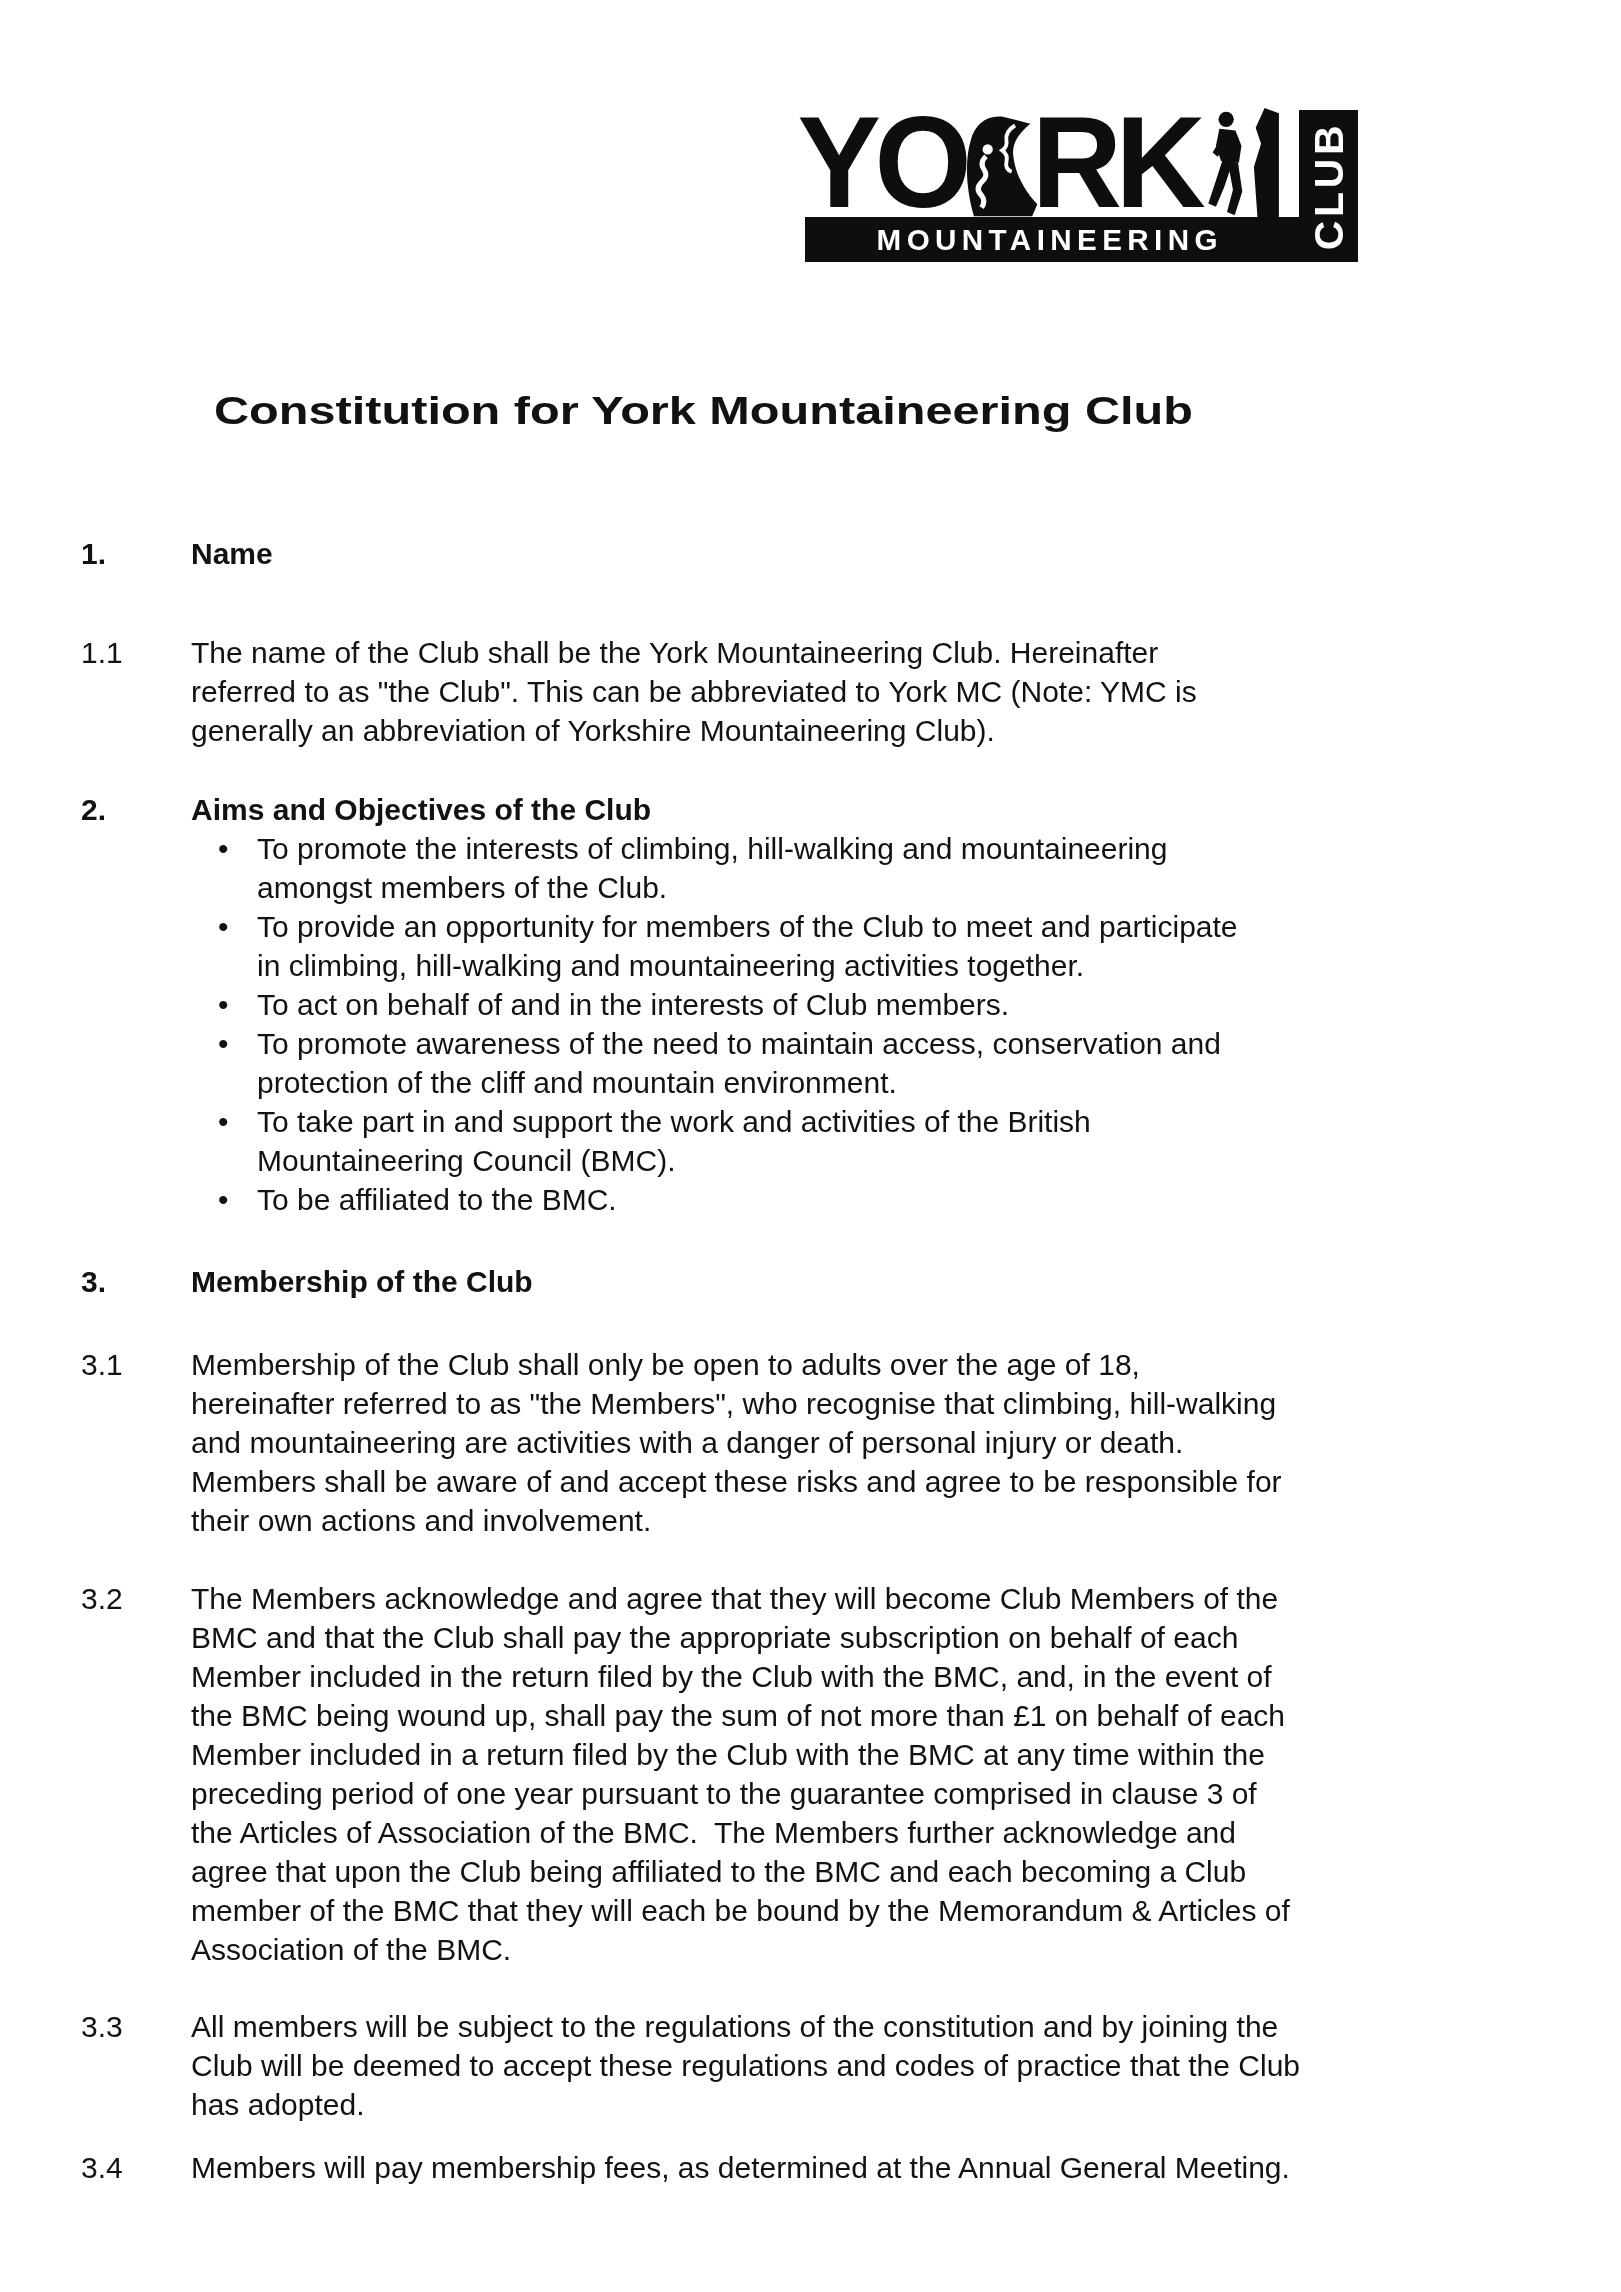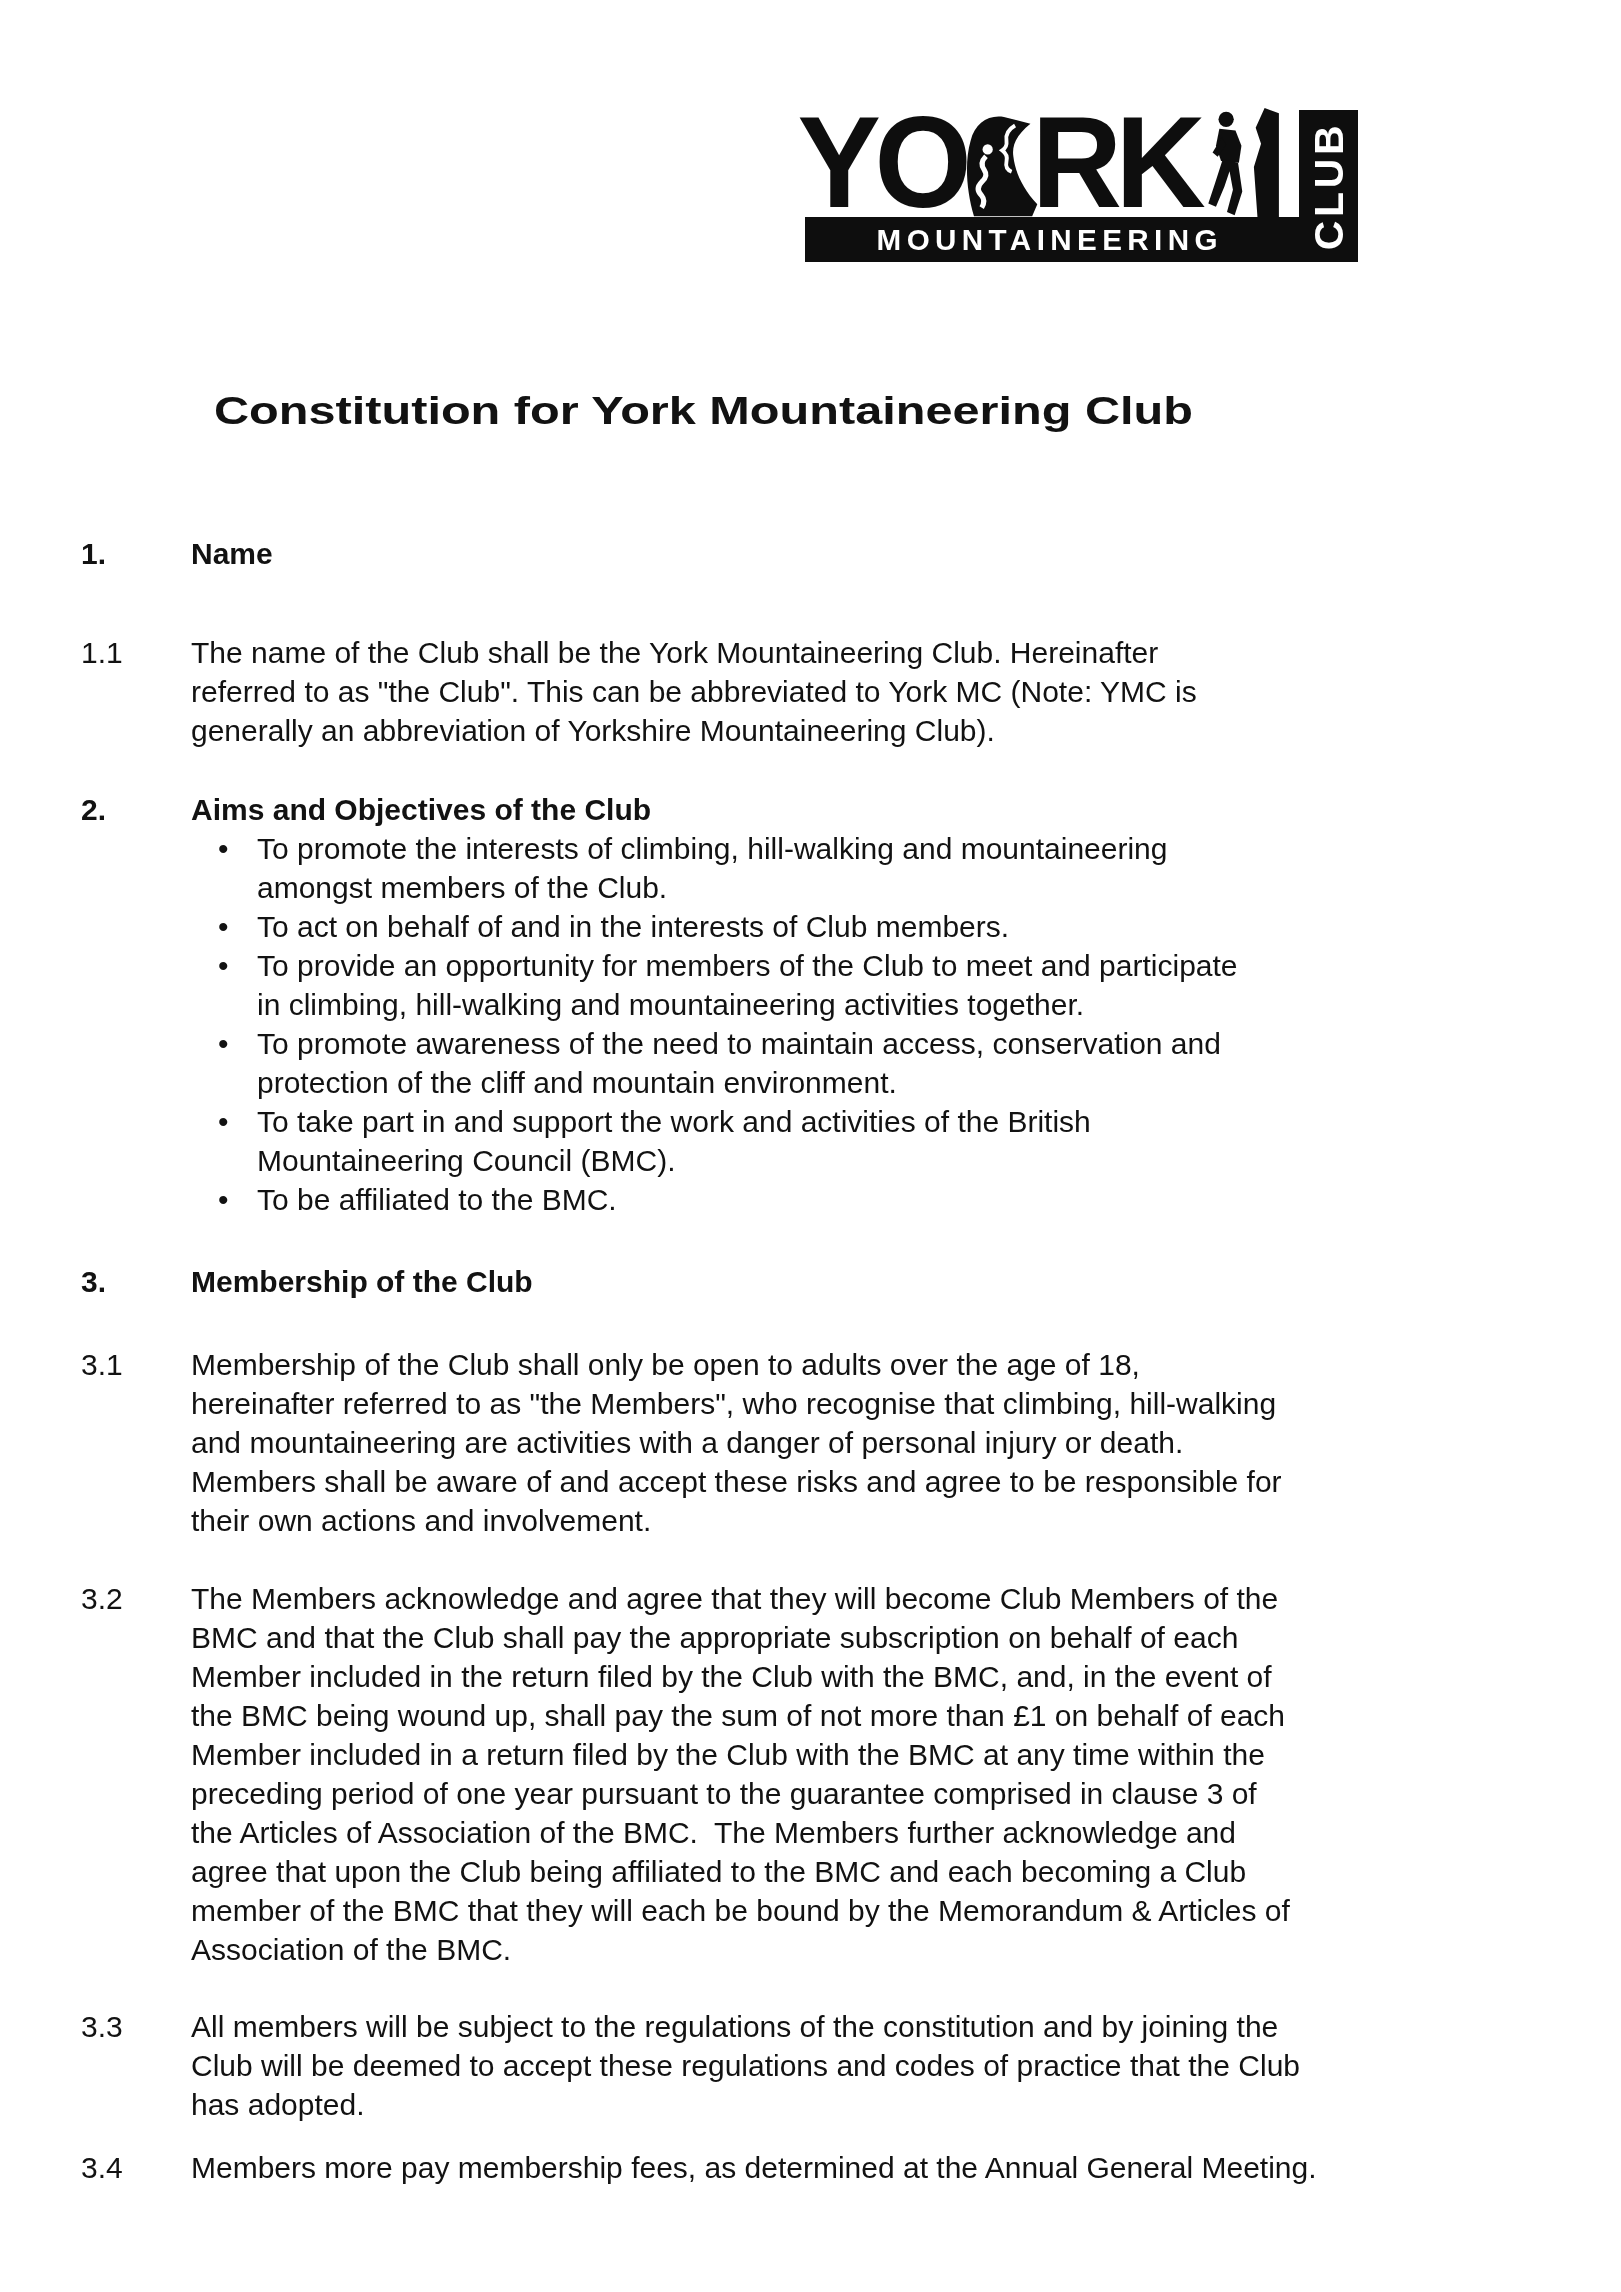--- a/index.html
+++ b/index.html
@@ -137,23 +137,23 @@
     </div>
 
     <div class="row heading mt-h2">
       <span class="num">2.</span>
       <span class="txt">Aims and Objectives of the Club</span>
     </div>
 
     <ul class="aims mt-ul">
       <li><span class="lines">To promote the interests of climbing, hill-walking and mountaineering
 amongst members of the Club.</span></li>
-      <li><span class="lines">To act on behalf of and in the interests of Club members.</span></li>
       <li><span class="lines">To provide an opportunity for members of the Club to meet and participate
 in climbing, hill-walking and mountaineering activities together.</span></li>
+      <li><span class="lines">To act on behalf of and in the interests of Club members.</span></li>
       <li><span class="lines">To promote awareness of the need to maintain access, conservation and
 protection of the cliff and mountain environment.</span></li>
       <li><span class="lines">To take part in and support the work and activities of the British
 Mountaineering Council (BMC).</span></li>
       <li><span class="lines">To be affiliated to the BMC.</span></li>
     </ul>
 
     <div class="row heading mt-h3">
       <span class="num">3.</span>
       <span class="txt">Membership of the Club</span>
@@ -184,18 +184,18 @@
 
     <div class="row mt-p33">
       <span class="num">3.3</span>
       <span class="txt lines">All members will be subject to the regulations of the constitution and by joining the
 Club will be deemed to accept these regulations and codes of practice that the Club
 has adopted.</span>
     </div>
 
     <div class="row mt-p34">
       <span class="num">3.4</span>
-      <span class="txt lines">Members more pay membership fees, as determined at the Annual General Meeting.</span>
+      <span class="txt lines">Members will pay membership fees, as determined at the Annual General Meeting.</span>
     </div>
 
   </div>
 </div>
 
 
 </body></html>

